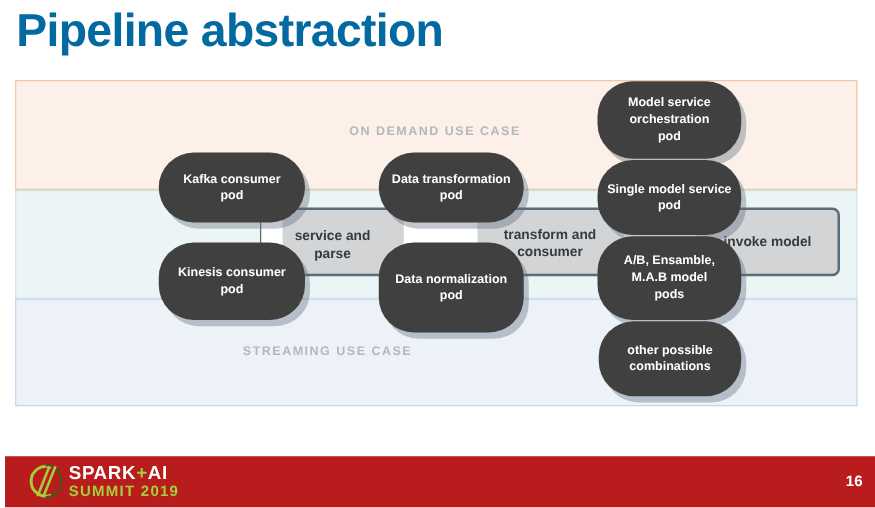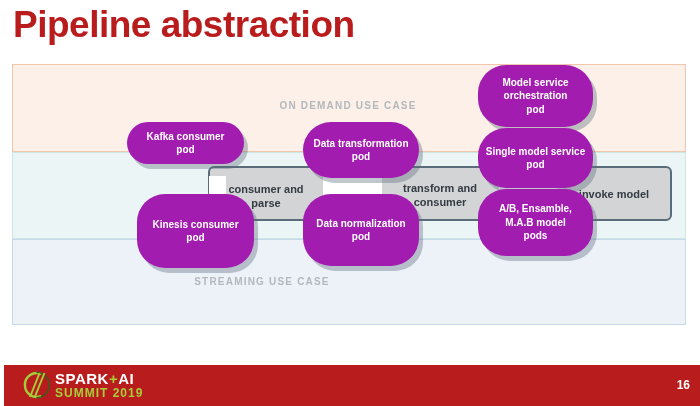--- a/index.html
+++ b/index.html
@@ -6,21 +6,21 @@
   body{
     width:700px;height:406px;position:relative;overflow:hidden;
     background:#ffffff;
     font-family:"Liberation Sans","DejaVu Sans",sans-serif;
   }
   #slide{position:absolute;inset:0;}
 
   
   .slide-title{
     position:absolute;left:13px;top:4px;
-    font-size:37px;font-weight:bold;color:#b91c1c;letter-spacing:-0.5px;
+    font-size:37px;font-weight:bold;color:#0369a1;letter-spacing:-0.5px;
   }
 
   
   .band{position:absolute;left:12px;width:674px;box-sizing:border-box;border:1px solid;}
   .band-on-demand{top:64px;height:88px;background:#fcf0e8;border-color:#f1c6ab;}
   .band-pipeline{top:152px;height:87px;background:#ecf5f5;border-color:#cfe7e3;}
   .band-streaming{top:239px;height:86px;background:#edf2f9;border-color:#c6d8ec;}
   .band-label{
     position:absolute;transform:translateX(-50%);
     font-size:10px;font-weight:bold;letter-spacing:1.2px;color:#b3b8bd;white-space:nowrap;
@@ -39,21 +39,21 @@
   .slot-3{left:499px;top:180px;width:58px;height:17px;}
 
   .step-label{
     position:absolute;z-index:4;text-align:center;white-space:pre-line;
     font-size:11px;font-weight:bold;color:#343b42;line-height:1.3;
   }
 
   
   .pod{
     position:absolute;z-index:5;box-sizing:border-box;
-    background:#a21caf;border-radius:28px;
+    background:#404040;border-radius:28px;
     box-shadow:4px 5px 0 rgba(93,109,124,0.38);
     display:flex;align-items:center;justify-content:center;
     text-align:center;white-space:pre-line;
     color:#ffffff;font-size:10px;font-weight:bold;line-height:1.35;
     padding:2px 6px;
   }
 
   
   .footer{
     position:absolute;left:4px;top:365px;width:700px;height:41px;background:#b91c1c;z-index:6;
@@ -84,42 +84,44 @@
   <div class="band band-streaming"></div>
 
   <div class="band-label label-on-demand">ON DEMAND USE CASE</div>
   <div class="band-label label-streaming">STREAMING USE CASE</div>
 
   <div class="pipeline-bar"></div>
   <div class="pipeline-slot slot-1"></div>
   <div class="pipeline-slot slot-2"></div>
   <div class="pipeline-slot slot-3"></div>
 
-  <div class="step-label" style="left:226px;top:182px;width:80px;">consumer and
+  <div class="step-label" style="left:226px;top:182px;width:80px;">service and
 parse</div>
   <div class="step-label" style="left:395px;top:181px;width:90px;">transform and
 consumer</div>
   <div class="step-label" style="left:574px;top:187px;width:80px;">invoke model</div>
 
-  <div class="pod" style="left:127px;top:122px;width:117px;height:42px;">Kafka consumer
+  <div class="pod" style="left:127px;top:122px;width:117px;height:56px;">Kafka consumer
 pod</div>
-  <div class="pod" style="left:137px;top:194px;width:117px;height:74px;">Kinesis consumer
+  <div class="pod" style="left:127px;top:194px;width:117px;height:62px;">Kinesis consumer
 pod</div>
   <div class="pod" style="left:303px;top:122px;width:116px;height:56px;">Data transformation
 pod</div>
   <div class="pod" style="left:303px;top:194px;width:116px;height:72px;">Data normalization
 pod</div>
   <div class="pod" style="left:478px;top:65px;width:115px;height:62px;">Model service
 orchestration
 pod</div>
   <div class="pod" style="left:478px;top:128px;width:115px;height:60px;">Single model service
 pod</div>
   <div class="pod" style="left:478px;top:189px;width:115px;height:67px;">A/B, Ensamble,
 M.A.B model
 pods</div>
+  <div class="pod" style="left:479px;top:257px;width:114px;height:60px;">other possible
+combinations</div>
 
   <div class="footer">
     <div class="footer-logo">
       <span style="display:inline-flex;">
         <svg width="32" height="32" viewBox="0 0 40 40" fill="none">
           <path d="M29 6 A15 15 0 1 0 29 34" stroke="#a6ce39" stroke-width="3" fill="none"></path>
           <path d="M23 4 A16 16 0 0 1 23 36" stroke="#3d5a1e" stroke-width="2" fill="none"></path>
           <path d="M15 35 L27 5" stroke="#a6ce39" stroke-width="2.5"></path>
           <path d="M21 35 L33 5" stroke="#a6ce39" stroke-width="2.5"></path>
         </svg>

